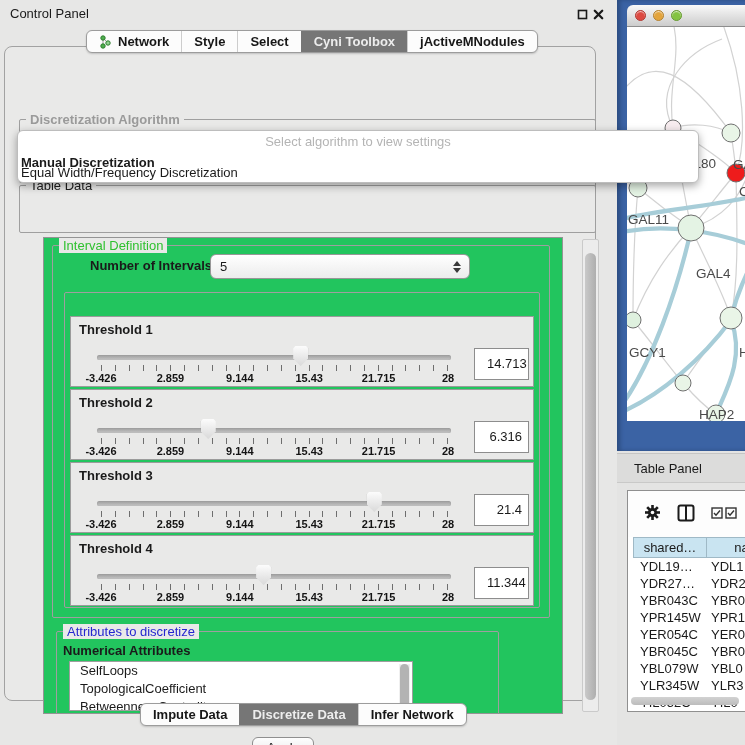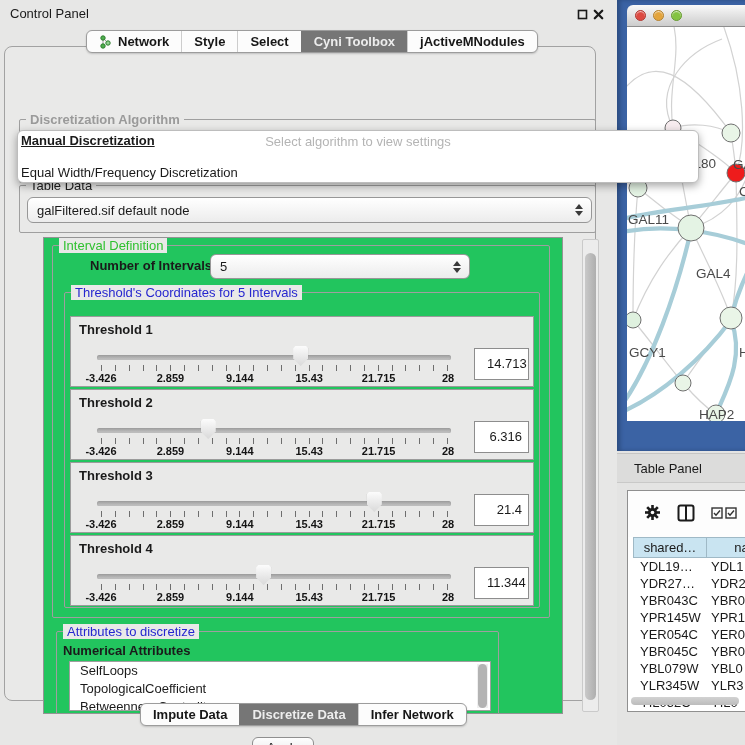--- a/index.html
+++ b/index.html
@@ -39,21 +39,21 @@
   .arr-dn { width:0; height:0; border-left:4px solid transparent; border-right:4px solid transparent; border-top:5px solid #3a3a3a; }
 
   
   #algo-group { left:14px; top:72px; width:577px; height:64px; }
   #algo-group .group-title { color:#9a9a9a; font-weight:700; }
   #algo-combo { left:22px; top:99px; width:565px; border:2px solid #5b9bd8; box-shadow:0 0 2px #7fb4e4; }
   #algo-popup { position:absolute; left:12px; top:83px; width:682px; height:53px; background:#fff;
                 border:1px solid #bdbdbd; border-radius:6px; box-shadow:0 3px 8px rgba(0,0,0,.35); z-index:50; }
   #algo-popup .hint { position:absolute; top:3px; left:0; right:0; text-align:center; color:#b4b4b4; }
   #algo-popup .item { position:absolute; left:3px; white-space:nowrap; }
-  #algo-popup .item.b { top:2px; font-weight:700;text-decoration:underline; }
+  #algo-popup .item.b { top:24px; font-weight:700; }
   #algo-popup .item.n { top:34px; }
 
   
   #tabledata-group { left:14px; top:138px; width:577px; height:48px; }
   #tabledata-group .group-title { color:#202020; }
   #tabledata-combo { left:22px; top:150px; width:565px; }
 
   
   #scrollarea { position:absolute; left:38px; top:190px; width:520px; height:477px;
                 border:1px solid #949494; background:#22c55e; overflow:hidden; }
@@ -78,21 +78,21 @@
                background:linear-gradient(#fcfcfc,#d9d9d9); filter:drop-shadow(0 0 1px #777); }
   .thr-ruler { position:absolute; left:30px; top:48px; width:347px; height:6px;
                background-image:repeating-linear-gradient(to right,#6e6e6e 0,#6e6e6e 1px,transparent 1px,transparent 13.84px); }
   .thr-ruler span { position:absolute; top:7px; transform:translateX(-50%); font-size:11px; font-weight:700; color:#141414; }
   .thr-value { position:absolute; left:403px; top:31px; width:55px; height:32px; background:#fff;
                border:1px solid #8d8d8d; text-align:right; line-height:30px; padding-right:6px; font-size:13px;padding-left:12px; }
 
   #attr-group { left:12px; top:393px; width:443px; height:90px; }
   #attr-group > .group-title { color:#2626cf; }
   #numattr-label { position:absolute; left:6px; top:11px; font-weight:700; }
-  #attr-list { position:absolute; left:12px; top:29px; width:422px; height:50px; background:#fff;
+  #attr-list { position:absolute; left:12px; top:29px; width:344px; height:50px; background:#fff;
                border:1px solid #9e9e9e; overflow:hidden; }
   #attr-list .row { padding-left:10px; line-height:18px; white-space:nowrap; }
   #attr-scroll { position:absolute; right:2px; top:2px; width:11px; height:44px; background:#f0f0f0; }
   #attr-scroll .thumb { position:absolute; left:1px; top:0; width:9px; height:44px; background:#b3b3b3; border-radius:5px; }
 
   #apply-btn { position:absolute; left:247px; top:670px; width:62px; height:22px;
                border:1px solid #8f8f8f; border-radius:6px; background:linear-gradient(#fdfdfd,#e7e7e7);
                font-size:13px; text-align:center; line-height:20px;margin-top:20px; }
 
   
@@ -174,47 +174,39 @@
 <div id="main-panel">
 
   <div class="group" id="algo-group">
     <span class="group-title">Discretization Algorithm</span>
   </div>
   <div class="combo" id="algo-combo"></div>
 
   <div class="group" id="tabledata-group">
     <span class="group-title">Table Data</span>
   </div>
-  <div class="combo" id="tabledata-combo">
-    <span>galFiltered.sif default node</span>
-    <span class="stepper">
-        <span class="arr-up"></span>
-        <span class="arr-dn"></span>
-      </span>
-  </div>
 
   <div id="algo-popup">
     <div class="hint">Select algorithm to view settings</div>
     <div class="item b">Manual Discretization</div>
     <div class="item n">Equal Width/Frequency Discretization</div>
   </div>
 
   <div id="scrollarea">
     <div class="group" id="interval-group">
       <span class="group-title">Interval Definition</span>
       <span id="noi-label">Number of Intervals</span>
       <div class="combo" id="noi-combo">
         <span>5</span>
         <span class="stepper">
             <span class="arr-up"></span>
             <span class="arr-dn"></span>
           </span>
       </div>
       <div class="group" id="thr-group">
-        <span class="group-title">Threshold's Coordinates for 5 Intervals</span>
 
       <div class="thr-row" style="top: 23px;">
             <div class="thr-label">Threshold 1</div>
             <div class="thr-track"></div>
             <div class="thr-thumb" style="left:222.21023992872142px"></div>
             <div class="thr-ruler">
               <span style="left:0px">-3.426</span>
               <span style="left:69.4px">2.859</span>
               <span style="left:138.8px">9.144</span>
               <span style="left:208.20000000000002px">15.43</span>

